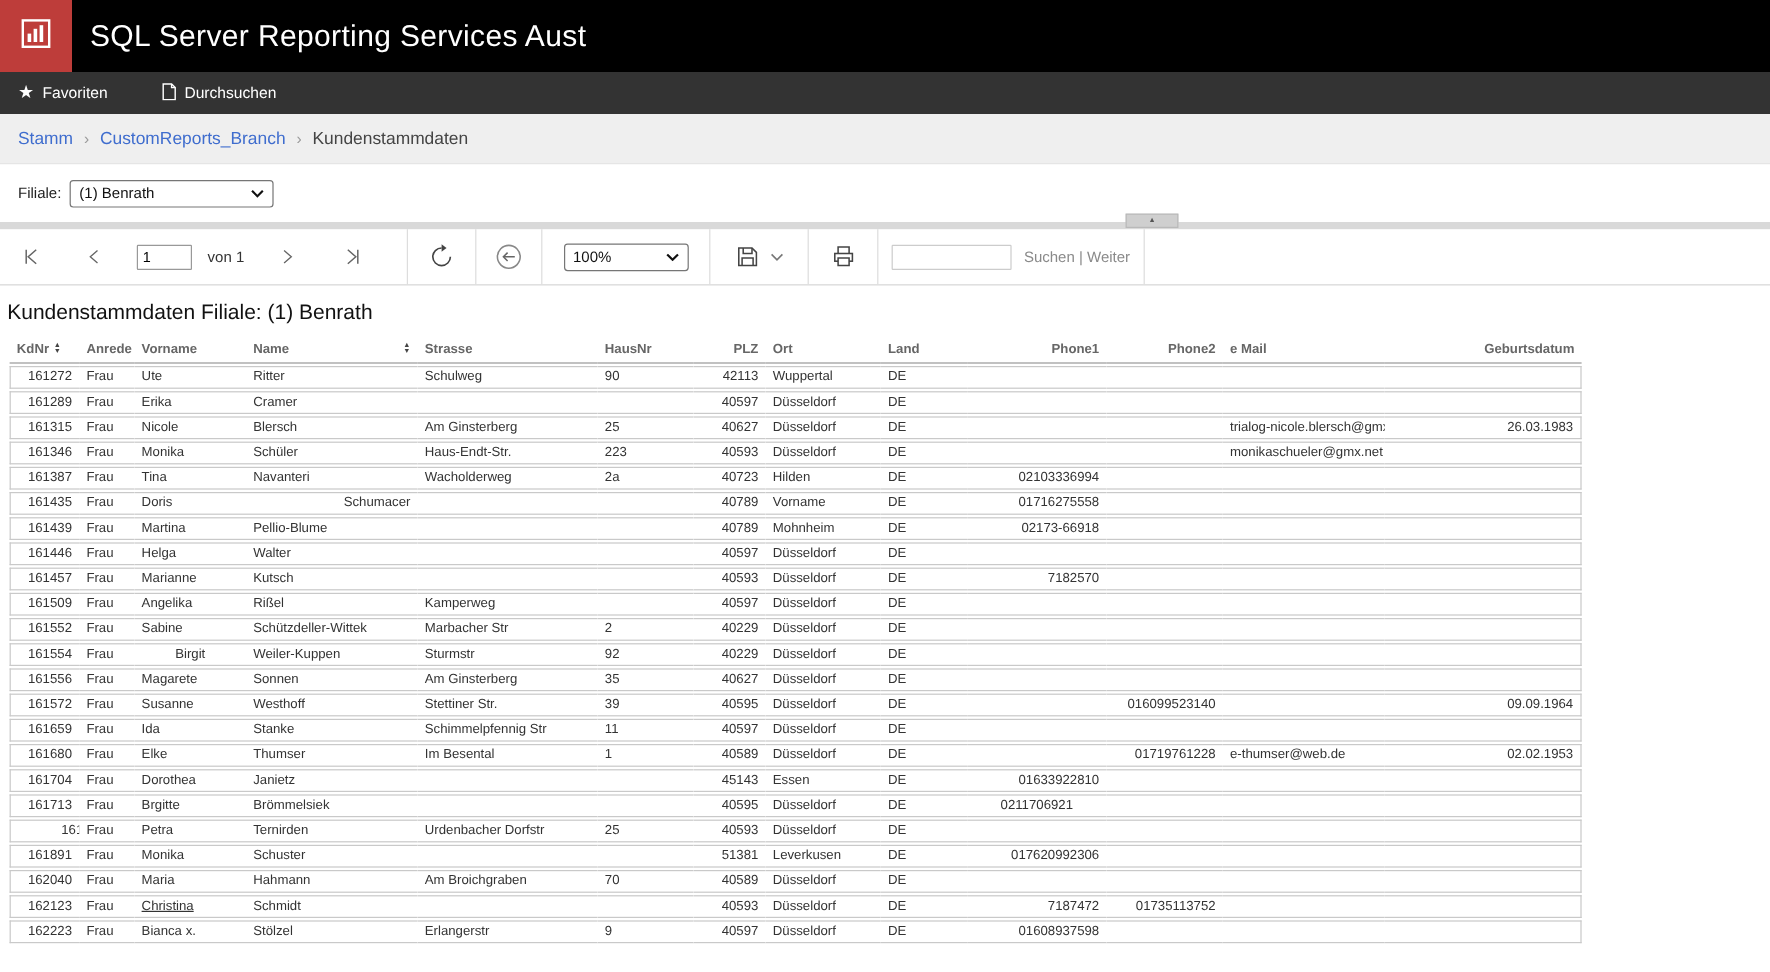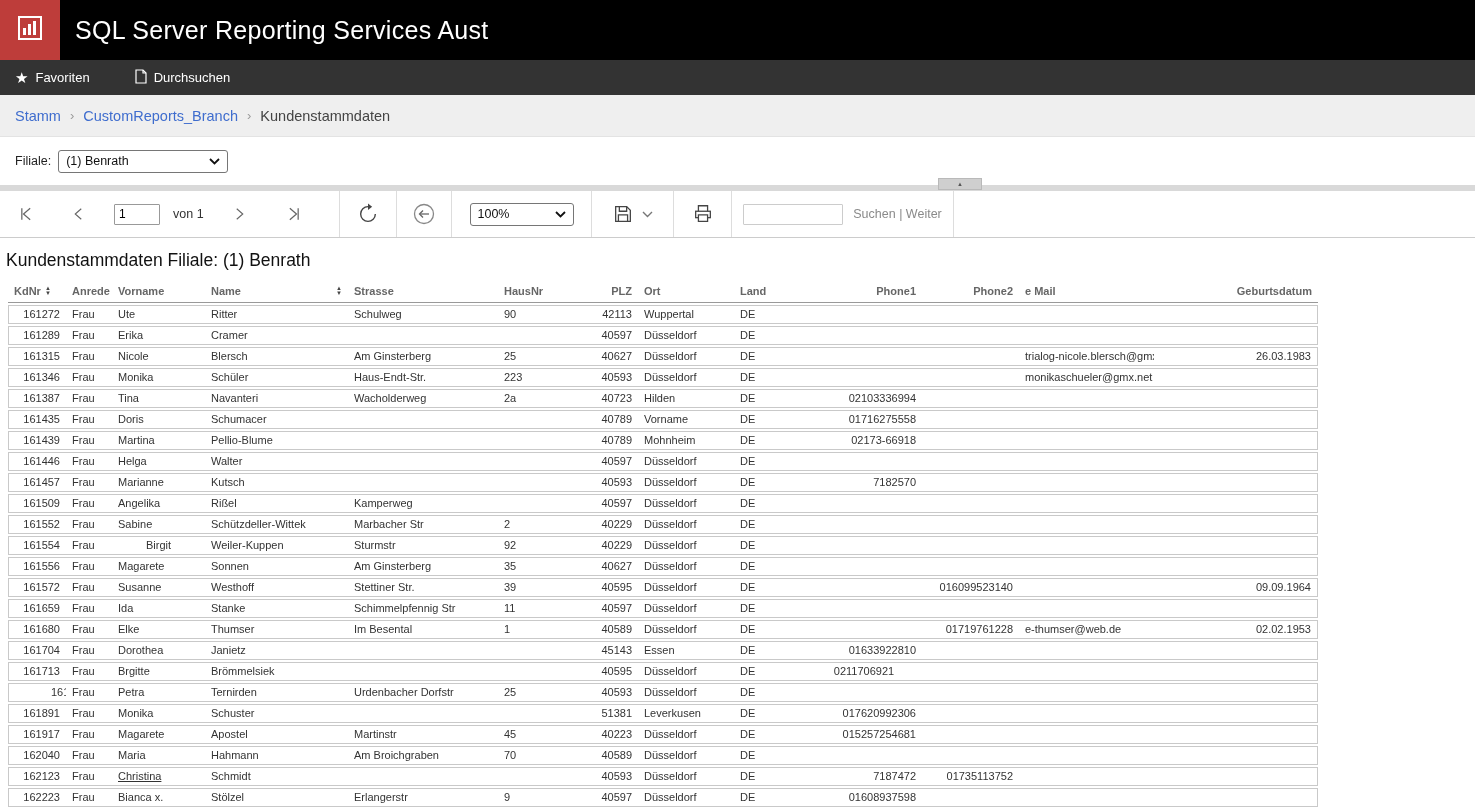--- a/index.html
+++ b/index.html
@@ -377,21 +377,21 @@
           <td style="text-align: left;">DE</td>
           <td style="text-align: right;">02103336994</td>
           <td style="text-align: right;"></td>
           <td style="text-align: left;"></td>
           <td style="text-align: right;"></td>
         </tr>
         <tr>
           <td style="text-align: right;">161435</td>
           <td style="text-align: left;">Frau</td>
           <td style="text-align: left;">Doris</td>
-          <td style="text-align: left;">Schumacer</td>
+          <td style="text-align: right;">Schumacer</td>
           <td style="text-align: left;"></td>
           <td style="text-align: left;"></td>
           <td style="text-align: right;">40789</td>
           <td style="text-align: left;">Vorname</td>
           <td style="text-align: left;">DE</td>
           <td style="text-align: right;">01716275558</td>
           <td style="text-align: right;"></td>
           <td style="text-align: left;"></td>
           <td style="text-align: right;"></td>
         </tr>
@@ -599,35 +599,20 @@
           <td style="text-align: left;"></td>
           <td style="text-align: right;">51381</td>
           <td style="text-align: left;">Leverkusen</td>
           <td style="text-align: left;">DE</td>
           <td style="text-align: right;">017620992306</td>
           <td style="text-align: right;"></td>
           <td style="text-align: left;"></td>
           <td style="text-align: right;"></td>
         </tr>
         <tr>
-          <td style="text-align: right;">161917</td>
-          <td style="text-align: left;">Frau</td>
-          <td style="text-align: left;">Magarete</td>
-          <td style="text-align: left;">Apostel</td>
-          <td style="text-align: left;">Martinstr</td>
-          <td style="text-align: left;">45</td>
-          <td style="text-align: right;">40223</td>
-          <td style="text-align: left;">Düsseldorf</td>
-          <td style="text-align: left;">DE</td>
-          <td style="text-align: right;">015257254681</td>
-          <td style="text-align: right;"></td>
-          <td style="text-align: left;"></td>
-          <td style="text-align: right;"></td>
-        </tr>
-        <tr>
           <td style="text-align: right;">162040</td>
           <td style="text-align: left;">Frau</td>
           <td style="text-align: left;">Maria</td>
           <td style="text-align: left;">Hahmann</td>
           <td style="text-align: left;">Am Broichgraben</td>
           <td style="text-align: left;">70</td>
           <td style="text-align: right;">40589</td>
           <td style="text-align: left;">Düsseldorf</td>
           <td style="text-align: left;">DE</td>
           <td style="text-align: right;"></td>

